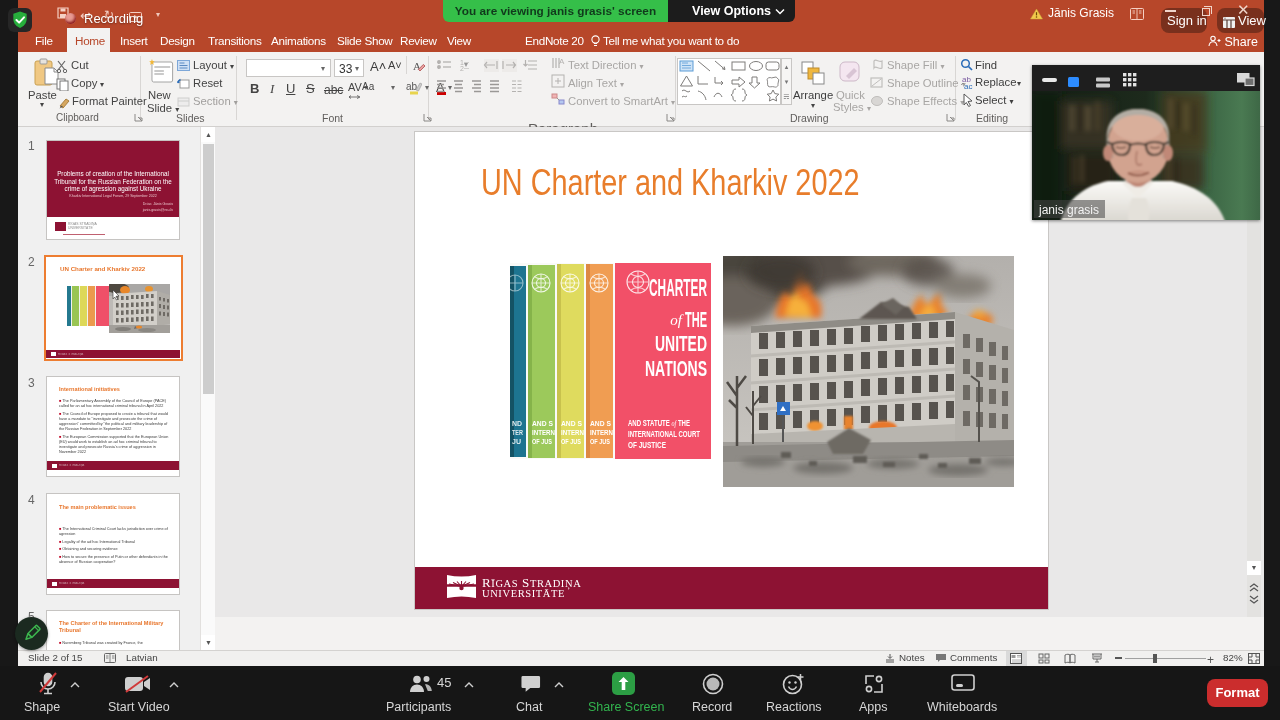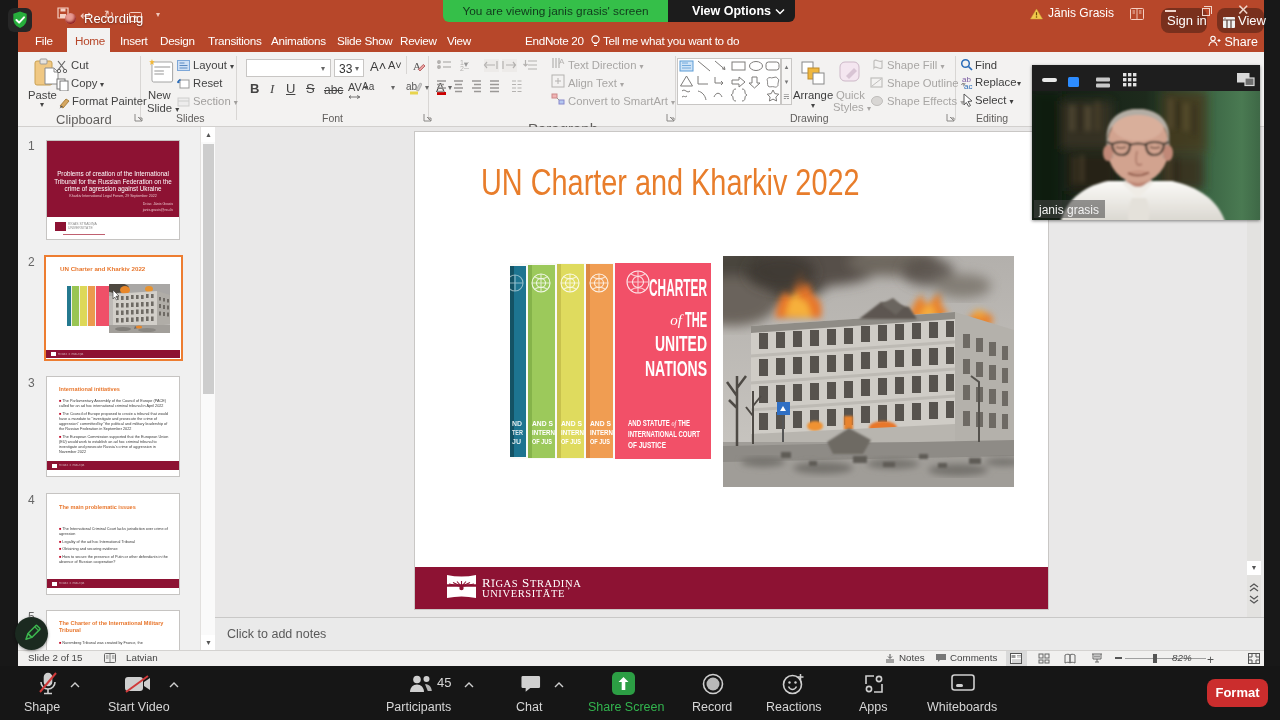--- a/index.html
+++ b/index.html
@@ -123,21 +123,21 @@
           <rect x="1" y="1" width="8" height="10" fill="#fff" stroke="#777"></rect>
           <rect x="4" y="3" width="8" height="10" fill="#fff" stroke="#777"></rect>
         </svg></div>
     <div class="abs" style="left:53px; top:25px;">Copy</div>
     <div class="abs" style="left:82px; top:28px; font-size:8px;">▾</div>
     <div class="abs" style="left:40px; top:44px; width:13px; height:13px;"><svg width="13" height="13" viewBox="0 0 13 13">
           <path d="M2 10l6-7 3 2-6 7z" fill="#d7a860" stroke="#a87f3f"></path>
           <path d="M1.5 12.5l2-3 1.5 1z" fill="#555"></path>
         </svg></div>
     <div class="abs" style="left:54px; top:43px;">Format Painter</div>
-    <div class="abs" style="left:38px; top:60px; font-size:13px; color:#605e5c;">Clipboard</div>
+    <div class="abs" style="left:38px; top:60px; font-size:10px; color:#605e5c;">Clipboard</div>
     <div class="abs" style="left:116px; top:60px; width:9px; height:9px;"><svg width="9" height="9" viewBox="0 0 9 9">
           <path d="M1 1v7h7M5 5h3v3" fill="none" stroke="#8a8886"></path>
           <path d="M4 4l4 4" stroke="#8a8886"></path>
         </svg></div>
 
     <div class="abs" style="left:130px; top:6px; width:27px; height:30px;">
       <svg width="27" height="30" viewBox="0 0 34 30" preserveAspectRatio="none">
           <rect x="5" y="4" width="26" height="20" rx="2" fill="#fff" stroke="#9a9a9a"></rect>
           <path d="M8 9h20M8 13h12M8 16h12" stroke="#b9b9b9" stroke-width="1.5"></path>
           <path d="M5 1l1 2.2L8.5 3 6.6 4.6l.6 2.4L5 5.6 2.8 7l.6-2.4L1.5 3l2.5.2z" fill="#f2b632"></path>
@@ -724,23 +724,20 @@
       <div class="abs" style="left:0; top:434px; width:14px; height:14px; background:#fff; color:#555; font-size:7px; text-align:center; line-height:14px;">▼</div>
       <div class="abs" style="left:2px; top:451px; width:10px; height:10px;"><svg width="10" height="10" viewBox="0 0 10 10">
             <path d="M1 5l4-3 4 3M1 9l4-3 4 3" fill="none" stroke="#555" stroke-width="1.2"></path>
           </svg></div>
       <div class="abs" style="left:2px; top:464px; width:10px; height:10px;"><svg width="10" height="10" viewBox="0 0 10 10">
             <path d="M1 1l4 3 4-3M1 5l4 3 4-3" fill="none" stroke="#555" stroke-width="1.2"></path>
           </svg></div>
     </div>
   </div>
 
-  <div class="abs" style="left:197px; top:617px; width:1049px; height:33px; background:#eaeaea; border-top:1px solid #c9c8c7;">
-    <div class="abs" style="left:12px; top:9px; color:#5a5a5a; font-size:12.5px;">Click to add notes</div>
-  </div>
 
   <div class="abs" id="statusbar" style="left:0; top:650px; width:1246px; height:16px; background:#f1f0ef; border-top:1px solid #d4d2d0; color:#444; font-size:9.8px;">
     <div class="abs" style="left:10px; top:1px;">Slide 2 of 15</div>
     <div class="abs" style="left:86px; top:2px; width:13px; height:11px;"><svg width="13" height="11" viewBox="0 0 13 11">
           <rect x=".5" y=".5" width="11" height="9" rx="1" fill="none" stroke="#666"></rect>
           <path d="M6 .5v9M2 3h2.5M2 5h2.5M8 3h2.5M8 5h2.5" stroke="#666" stroke-width=".8"></path>
         </svg></div>
     <div class="abs" style="left:108px; top:1px;">Latvian</div>
     <div class="abs" style="left:866px; top:2px; width:12px; height:11px;"><svg width="12" height="11" viewBox="0 0 12 11">
           <path d="M2 7h8M2 9h8M6 1v4M4 3.5L6 5.5 8 3.5" stroke="#555" fill="none"></path>
@@ -766,37 +763,37 @@
           <path d="M1 2c2-1 4-1 5 0v8c-1-1-3-1-5 0zM11 2c-2-1-4-1-5 0v8c1-1 3-1 5 0z" fill="none" stroke="#666"></path>
         </svg></div>
     <div class="abs" style="left:1073px; top:2px; width:12px; height:11px;"><svg width="12" height="11" viewBox="0 0 12 11">
           <path d="M1 1h10M2 1v5h8V1M6 6v3M4 9h4" stroke="#666" fill="none"></path>
           <path d="M3 2.5h6v2H3z" fill="#999"></path>
         </svg></div>
     <div class="abs" style="left:1097px; top:6px; width:7px; height:2px; background:#555;"></div>
     <div class="abs" style="left:1107px; top:7px; width:81px; height:1px; background:#a0a0a0;"></div>
     <div class="abs" style="left:1135px; top:3px; width:4px; height:9px; background:#555;"></div>
     <div class="abs" style="left:1189px; top:2px; color:#555; font-size:12px;">+</div>
-    <div class="abs" style="left:1154px; top:1px;font-style:italic;">82%</div>
+    <div class="abs" style="left:1205px; top:1px;">82%</div>
     <div class="abs" style="left:1230px; top:2px; width:12px; height:11px;"><svg width="12" height="11" viewBox="0 0 12 11">
           <rect x=".5" y=".5" width="11" height="10" fill="none" stroke="#555"></rect>
           <path d="M4 .5V4H.5M8 .5V4h3.5M4 10.5V7H.5M8 10.5V7h3.5" stroke="#555" fill="none"></path>
         </svg></div>
   </div>
 </div>
 
 <div class="abs" style="left:8px; top:8px; width:24px; height:24px; border-radius:6px; background:#262626;">
   <svg width="24" height="24" viewBox="0 0 27 27">
       <path d="M13.5 4l7.5 2.5v6c0 5-3.5 8.5-7.5 10-4-1.5-7.5-5-7.5-10v-6z" fill="#27ae3c"></path>
       <path d="M9.5 13.5l3 3 5.5-6" stroke="#fff" stroke-width="2.2" fill="none" stroke-linecap="round" stroke-linejoin="round"></path>
     </svg>
 </div>
 
 <div class="abs" style="left:443px; top:0; width:225px; height:22px; background:#35bf49; border-radius:0 0 0 6px; text-align:center;">
-  <span style="color:#113a1c; font-size:11.8px; font-weight:normal; line-height:22px;">You are viewing janis grasis' screen</span>
+  <span style="color:#113a1c; font-size:11.8px; font-weight:bold; line-height:22px;">You are viewing janis grasis' screen</span>
 </div>
 <div class="abs" style="left:668px; top:0; width:127px; height:22px; background:#1c1c1c; border-radius:0 0 6px 0; text-align:center;">
   <span style="color:#fff; font-size:12.5px; font-weight:bold; line-height:22px;">View Options</span>
   <svg width="10" height="7" viewBox="0 0 10 7" style="position:absolute; right:10px; top:8px;">
       <path d="M1 1.5l4 4 4-4" fill="none" stroke="#fff" stroke-width="1.5"></path>
     </svg>
 </div>
 
 <div class="abs" id="video" style="left:1032px; top:65px; width:228px; height:155px; background:#1e1e1e; box-shadow:0 1px 3px rgba(0,0,0,.45);">
 

